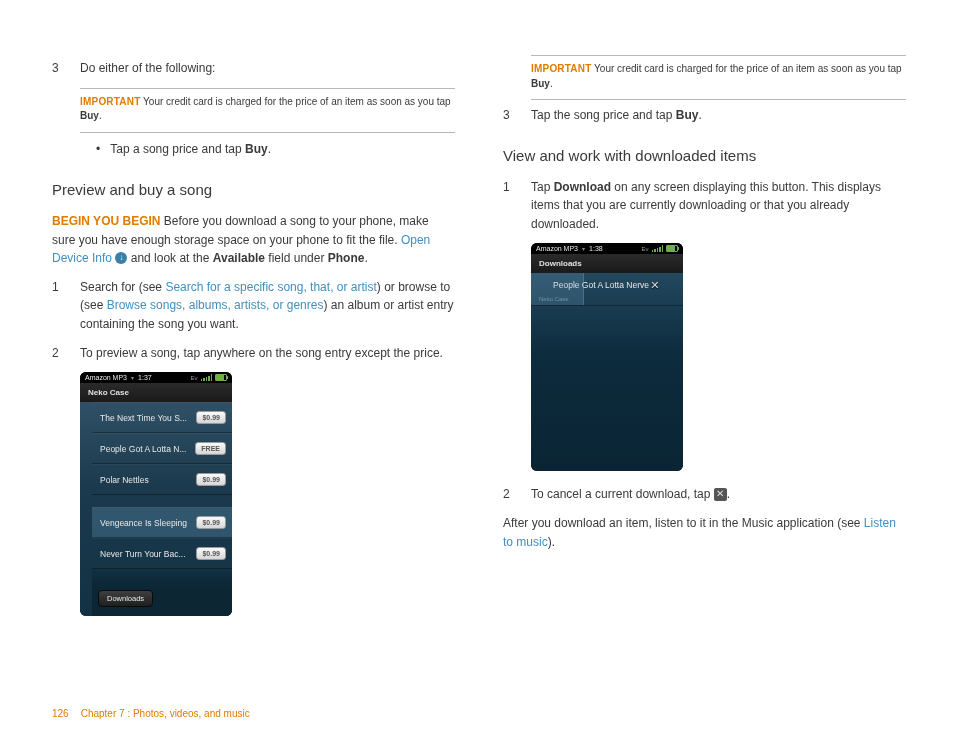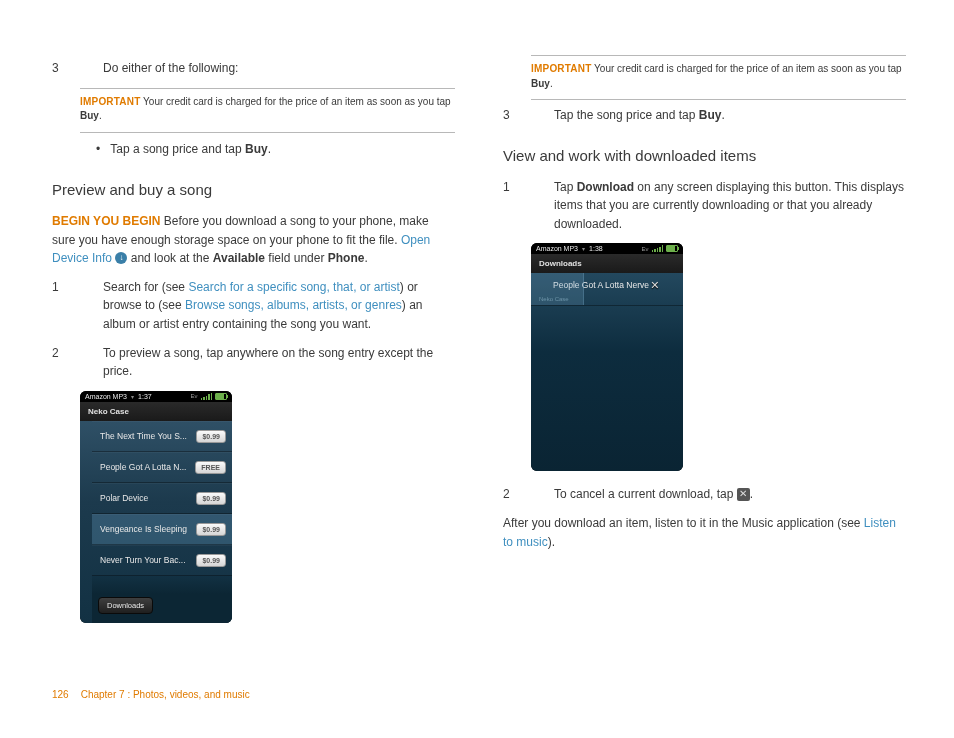--- a/index.html
+++ b/index.html
@@ -26,21 +26,20 @@
     margin: 4px 0 10px 0;
     font-size: 12px;
     line-height: 1.55;
   }
   .stepnum {
     width: 28px;
     flex-shrink: 0;
   }
   .stepbody {
     flex: 1;
-    margin-left: 23px;
   }
   hr.rule {
     border: none;
     border-top: 1px solid #b8b8b8;
     margin: 8px 0 6px 28px;
   }
   .important {
     margin: 4px 0 8px 28px;
     font-size: 10px;
     line-height: 1.45;
@@ -73,21 +72,21 @@
   }
   .body {
     font-size: 12px;
     line-height: 1.55;
     margin: 0 0 10px 0;
   }
   b { font-weight: 700; color: #3a3a3a; }
   .link { color: #3f8fbf; }
   .footer {
     position: absolute;
-    bottom: 38px;
+    bottom: 19px;
     left: 52px;
     font-size: 10px;
     color: #e07b00;
   }
   .footer .pnum { margin-right: 12px; }
 
   
   .phone {
     width: 152px;
     margin: 6px 0 14px 28px;
@@ -131,21 +130,21 @@
     padding-left: 12px;
   }
   .songrow {
     display: flex;
     align-items: center;
     justify-content: space-between;
     padding: 8px 6px 8px 8px;
     border-top: 1px solid rgba(255,255,255,0.04);
     border-bottom: 1px solid rgba(0,0,0,0.35);
   }
-  .songrow.sel { background: rgba(120,180,220,0.25); }
+  .songrow.sel { background: rgba(120,180,220,0.25); margin-top: 12px; }
   .songname {
     font-size: 8.5px;
     color: #e8e8e8;
     white-space: nowrap;
     overflow: hidden;
     text-overflow: ellipsis;
     flex: 1;
     margin-right: 6px;
   }
   .price {
@@ -274,21 +273,21 @@
       <div class="songlist">
         <div class="songrow">
             <div class="songname">The Next Time You S...</div>
             <div class="price">$0.99</div>
           </div>
         <div class="songrow">
             <div class="songname">People Got A Lotta N...</div>
             <div class="price">FREE</div>
           </div>
         <div class="songrow">
-            <div class="songname">Polar Device</div>
+            <div class="songname">Polar Nettles</div>
             <div class="price">$0.99</div>
           </div>
         <div class="songrow sel">
             <div class="songname">Vengeance Is Sleeping</div>
             <div class="price">$0.99</div>
           </div>
         <div class="songrow">
             <div class="songname">Never Turn Your Bac...</div>
             <div class="price">$0.99</div>
           </div>

